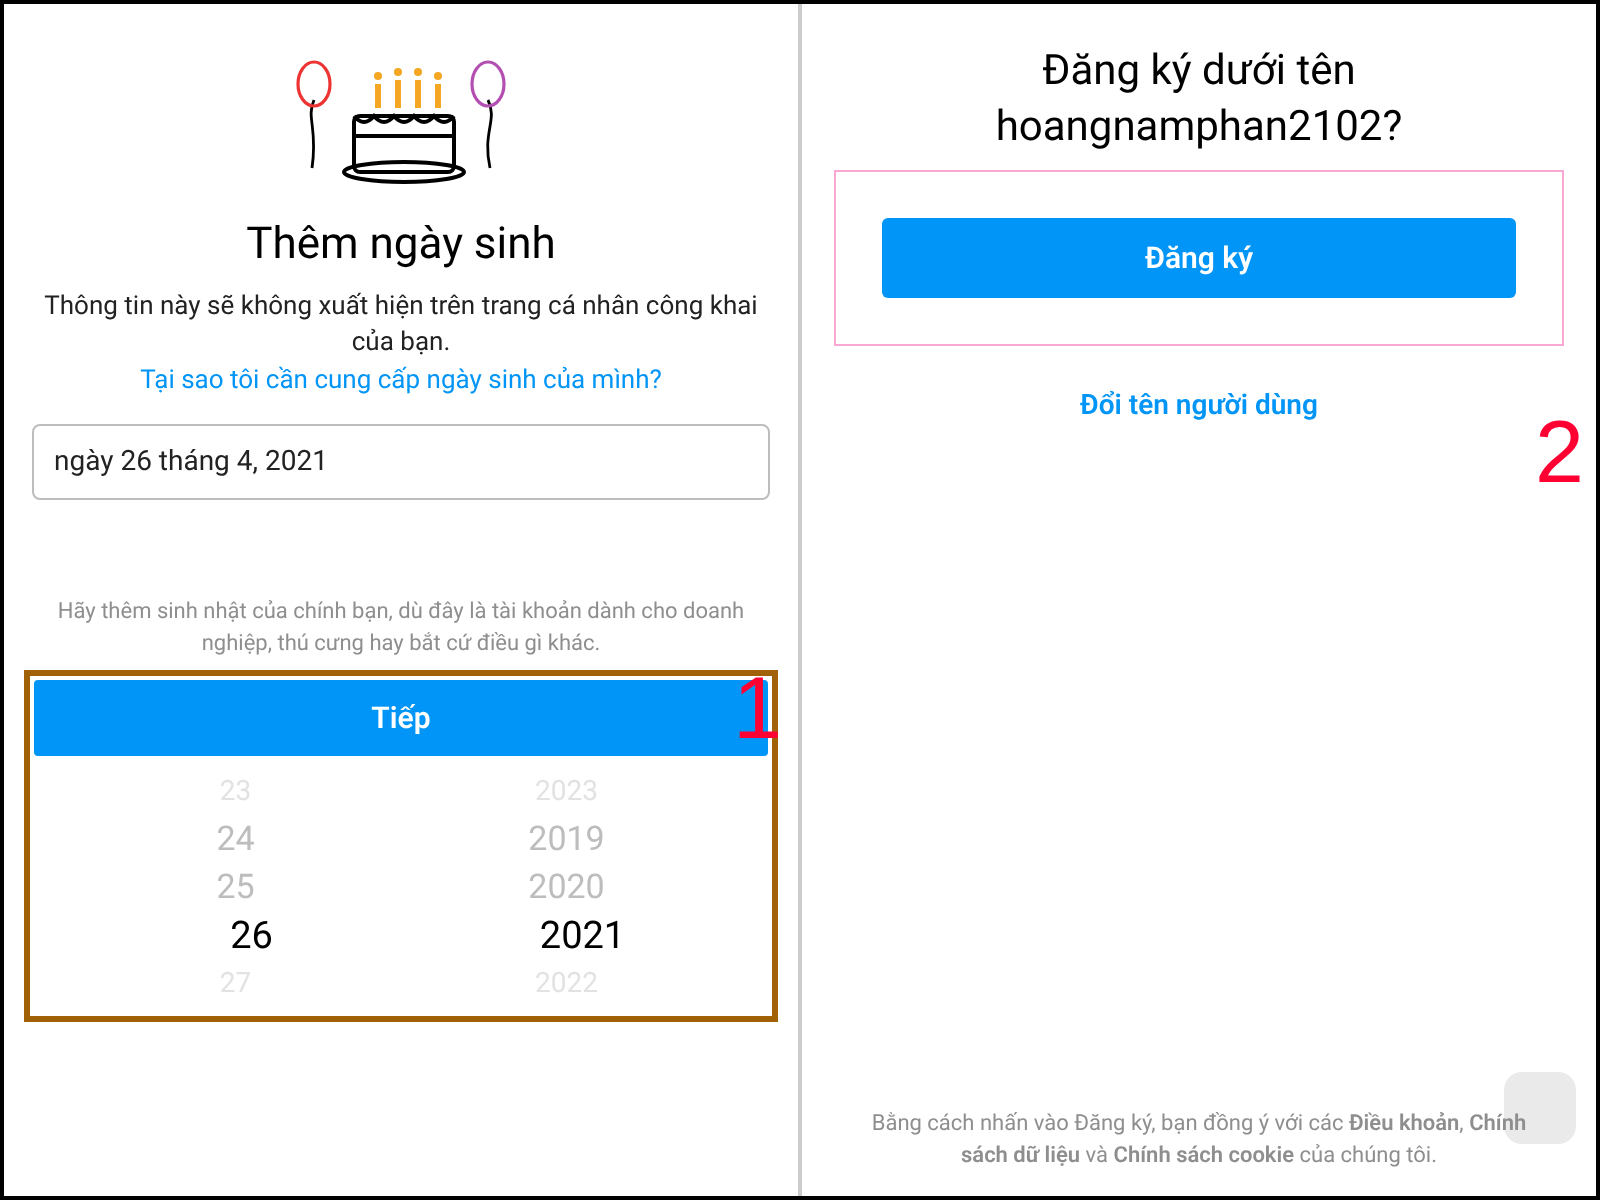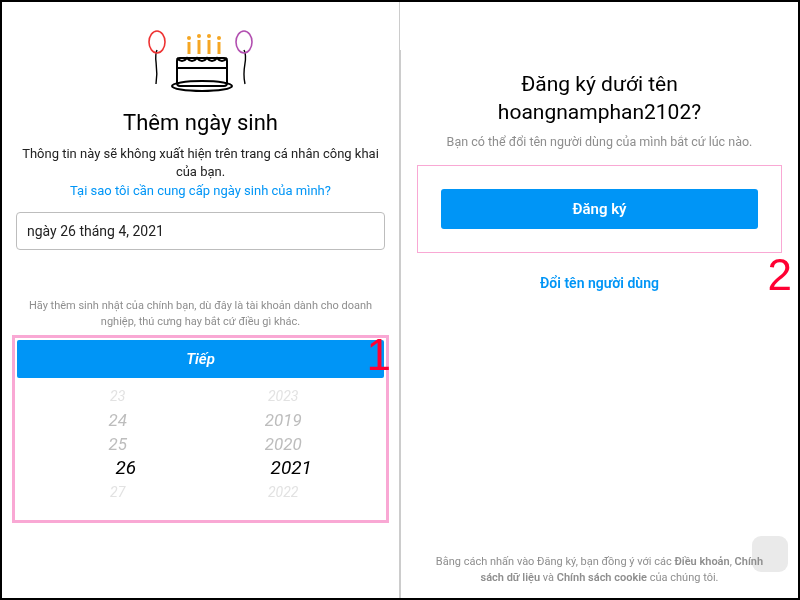--- a/index.html
+++ b/index.html
@@ -16,21 +16,21 @@
     height: 600px;
     border: 2px solid #000;
   }
   .panel {
     flex: 1;
     position: relative;
     background: #fff;
     overflow: hidden;
   }
   .panel-left { border-right: 1px solid #ccc; }
-  .panel-right { border-left: 1px solid #ccc; margin-top: 48px; }
+  .panel-right { border-left: 1px solid #ccc; }
 
   
   .cake-area {
     text-align: center;
     padding-top: 12px;
   }
   .cake-svg { display: inline-block; }
   .title-left {
     text-align: center;
     font-size: 22px;
@@ -63,38 +63,37 @@
   }
   .helper-text {
     text-align: center;
     font-size: 11px;
     color: #8e8e8e;
     margin: 48px 18px 6px;
     line-height: 1.4;
   }
   .next-box {
     margin: 0 10px;
-    border: 3px solid #f9a8d4;
+    border: 3px solid #a16207;
     padding: 2px 2px 0 2px;
-    font-style: italic;
   }
   .next-btn {
     background: #0095f6;
     color: #fff;
     text-align: center;
     font-size: 15px;
     font-weight: 600;
     padding: 10px 0;
     border-radius: 2px;
     cursor: pointer;
   }
   .picker {
     display: flex;
     justify-content: space-around;
-    padding: 6px 18px 16px;
+    padding: 6px 18px 4px;
     position: relative;
   }
   .picker-col {
     display: flex;
     flex-direction: column;
     align-items: center;
     font-size: 17px;
     line-height: 24px;
     width: 33%;
   }
@@ -240,21 +239,20 @@
         </div>
       </div>
     </div>
   </div>
 
   <div class="panel panel-right">
     <div class="title-right">
       <span>Đăng ký dưới tên</span><br>
       <span>hoangnamphan2102?</span>
     </div>
-    <div class="subtitle-right">Bạn có thể đổi tên người dùng của mình bắt cứ lúc nào.</div>
 
     <div class="signup-box">
       <div class="signup-btn">Đăng ký</div>
     </div>
 
     <div class="change-link">Đổi tên người dùng</div>
 
     <div class="step-num-2">2</div>
 
     <div class="home-indicator"></div>

